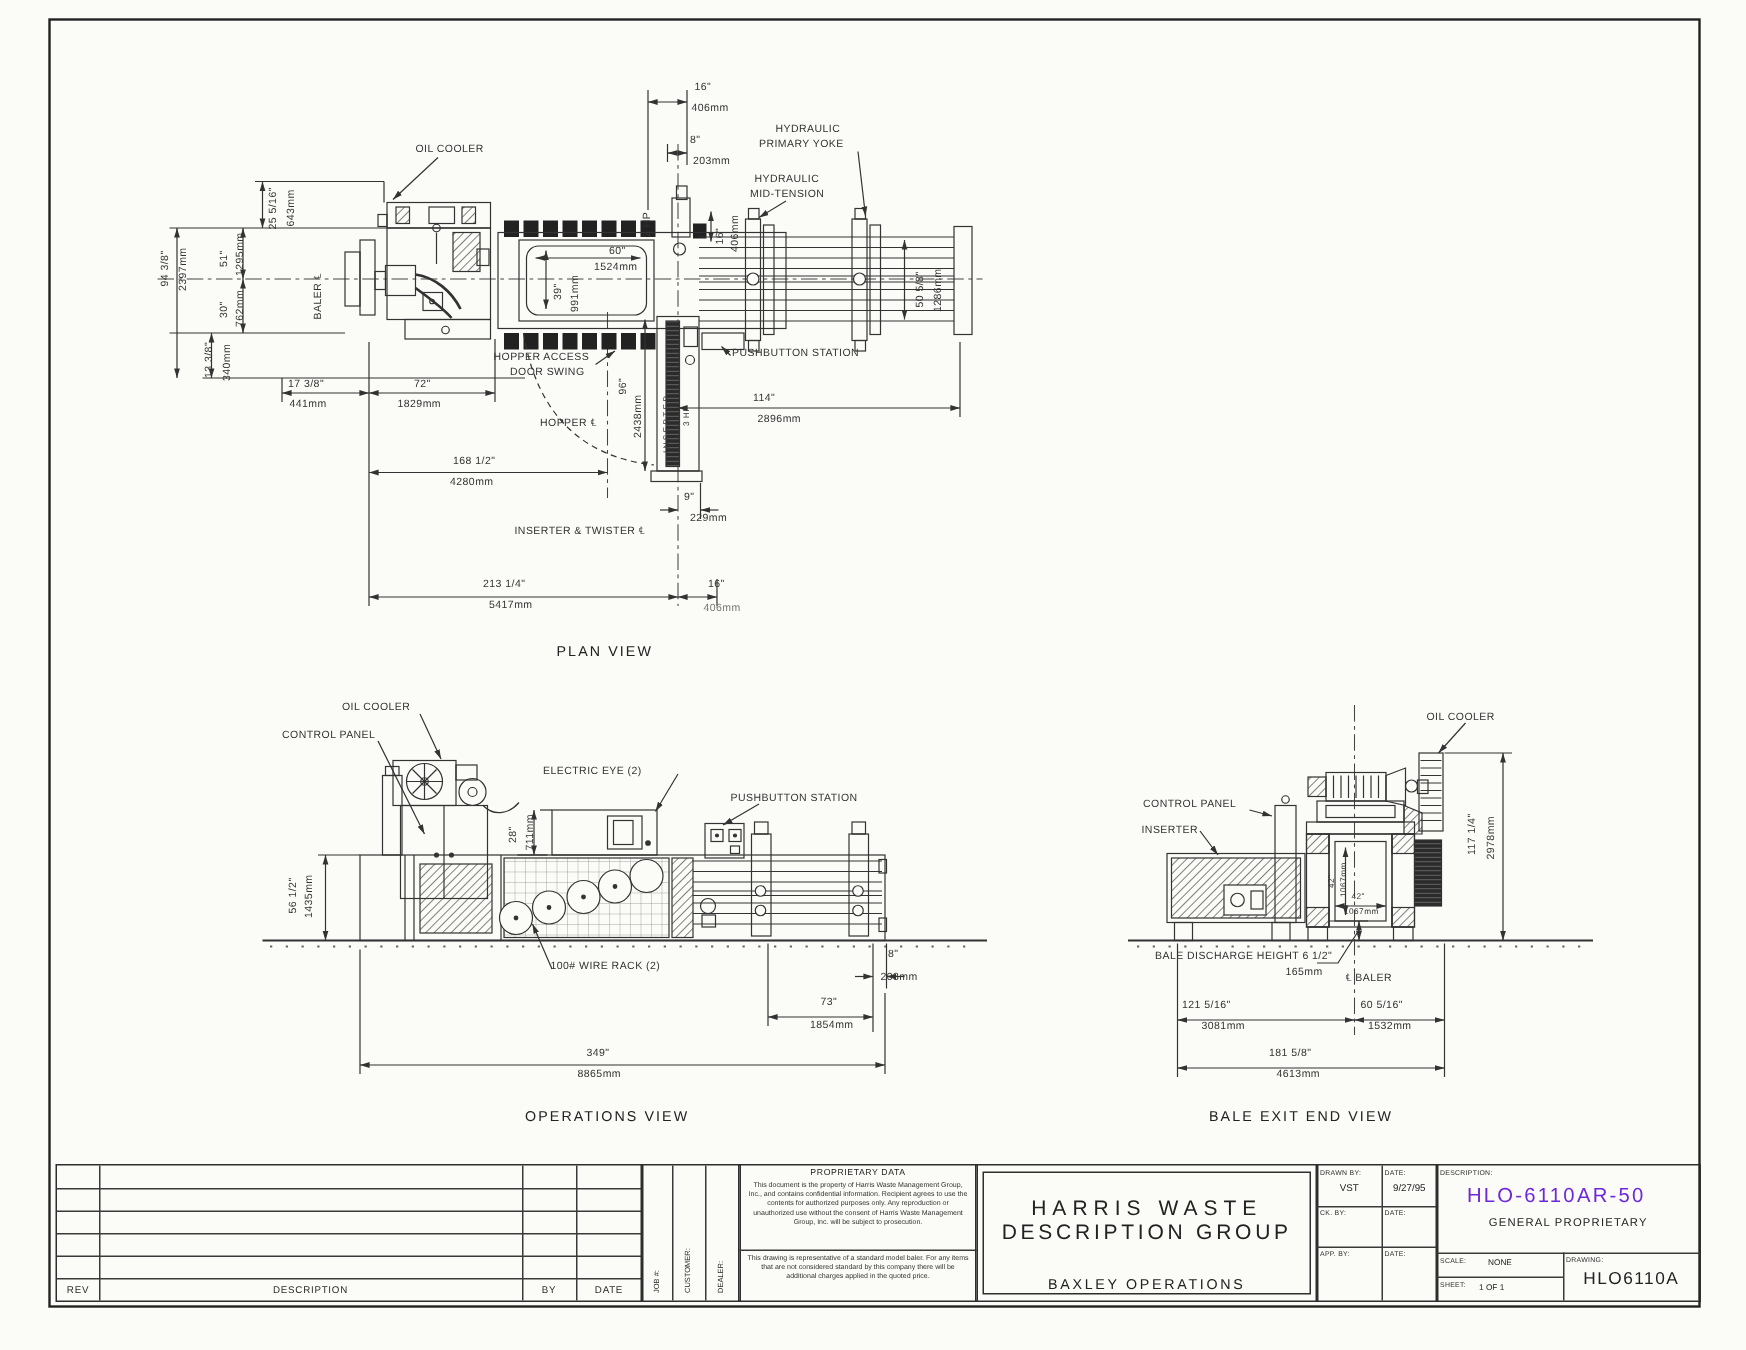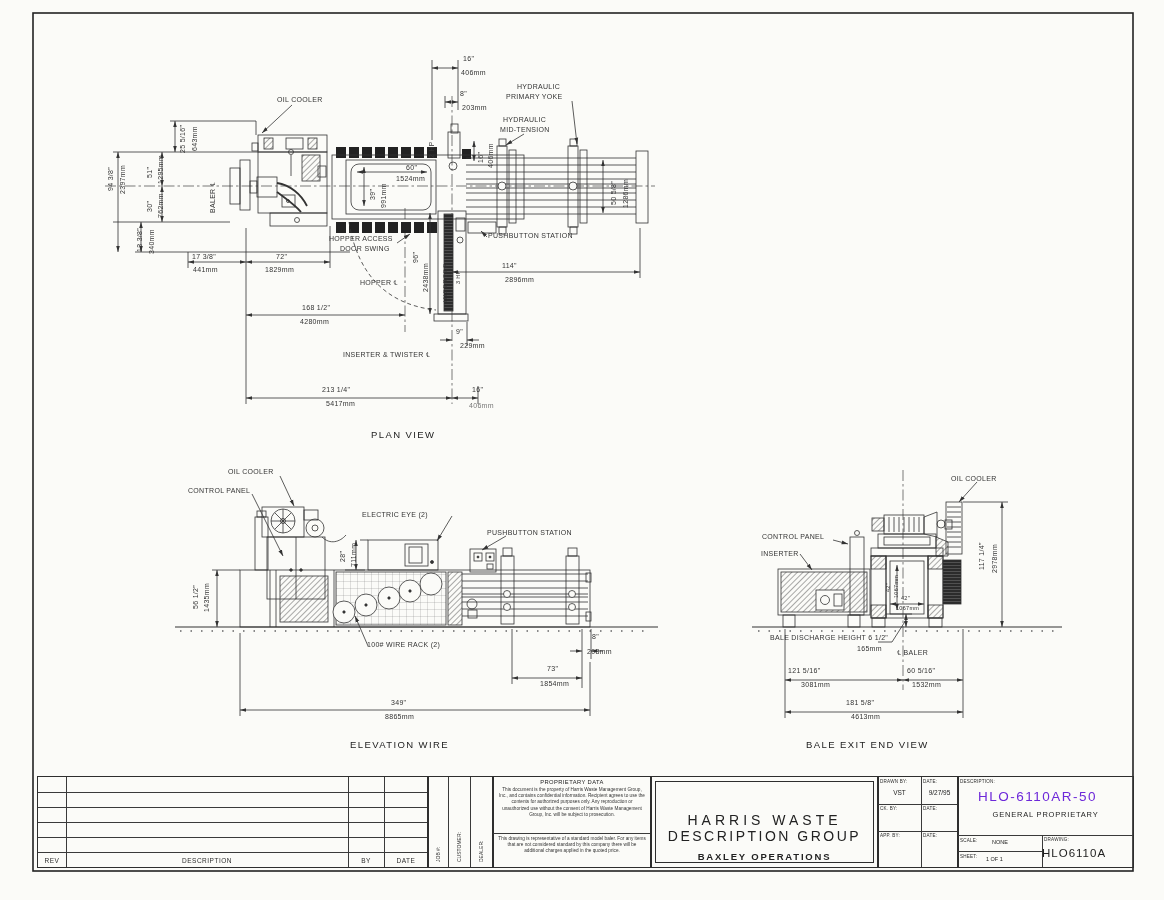--- a/index.html
+++ b/index.html
@@ -20,26 +20,26 @@
   .tiny { position:absolute; font-size:4.6px; color:#2c2c2c; letter-spacing:0.2px; }
   .cellval { position:absolute; font-size:6.5px; color:#222; text-align:center; }
   .vlabel { position:absolute; font-size:5px; color:#2c2c2c; transform-origin:0 0;
             transform:rotate(-90deg); white-space:nowrap; }
   .prop-title { position:absolute; left:0; right:0; top:2px; text-align:center;
                 font-size:5.8px; color:#222; letter-spacing:0.4px; }
   .prop-p { position:absolute; left:5px; right:5px; font-size:4.7px; line-height:1.32;
             color:#333; text-align:center; }
   .co1 { font-size:14px; letter-spacing:4px; color:#222; text-align:center; }
   .co2 { font-size:14px; letter-spacing:2.5px; color:#222; text-align:center; }
-  .co3 { font-size:9.5px; letter-spacing:1.8px; color:#222; text-align:center; margin-top:7px;font-weight:bold; }
+  .co3 { font-size:9.5px; letter-spacing:1.8px; color:#222; text-align:center; margin-top:22px; }
   .descnum { position:absolute; left:0; right:16px; top:12px; text-align:center;
              font-size:13.5px; letter-spacing:1.5px; color:#6d28d9; }
   .descname { position:absolute; left:0; right:0; top:33px; text-align:center;
               font-size:7.5px; letter-spacing:0.8px; color:#222; }
-  .dwgnum { position:absolute; left:0; right:0; top:12px; text-align:left;
+  .dwgnum { position:absolute; left:0; right:0; top:12px; text-align:center;
             font-size:11.5px; letter-spacing:1px; color:#222; }
 </style>
 </head>
 <body>
 
 <div class="sheet">
 
 <svg class="lines" width="1164" height="900" viewBox="0 0 1164 900">
   <defs>
     <marker id="ar" viewBox="0 0 10 8" refX="10" refY="4" markerWidth="8" markerHeight="6.4" orient="auto-start-reverse">
@@ -386,21 +386,21 @@
 <span class="t v" style="left:192px;top:609px">56 1/2"</span>
 <span class="t v" style="left:203px;top:612px">1435mm</span>
 <span class="t" style="left:487px;top:529px">PUSHBUTTON STATION</span>
 <span class="t" style="left:367px;top:641px">100# WIRE RACK (2)</span>
 <span class="t" style="left:592px;top:633px">8"</span>
 <span class="t" style="left:587px;top:648px">203mm</span>
 <span class="t" style="left:547px;top:665px">73"</span>
 <span class="t" style="left:540px;top:680px">1854mm</span>
 <span class="t" style="left:391px;top:699px">349"</span>
 <span class="t" style="left:385px;top:713px">8865mm</span>
-<span class="t vt" style="left:350px;top:740px">ELEVATION WIRE</span>
+<span class="t vt" style="left:350px;top:740px">OPERATIONS VIEW</span>
 
 <span class="t" style="left:951px;top:475px">OIL COOLER</span>
 <span class="t" style="left:762px;top:533px">CONTROL PANEL</span>
 <span class="t" style="left:761px;top:550px">INSERTER</span>
 <span class="t v" style="left:978px;top:570px">117 1/4"</span>
 <span class="t v" style="left:991px;top:573px">2978mm</span>
 <span class="t v s6" style="left:886px;top:592px">42"</span>
 <span class="t v s6" style="left:894px;top:598px">1067mm</span>
 <span class="t s6" style="left:901px;top:596px">42"</span>
 <span class="t s6" style="left:896px;top:606px">1067mm</span>

